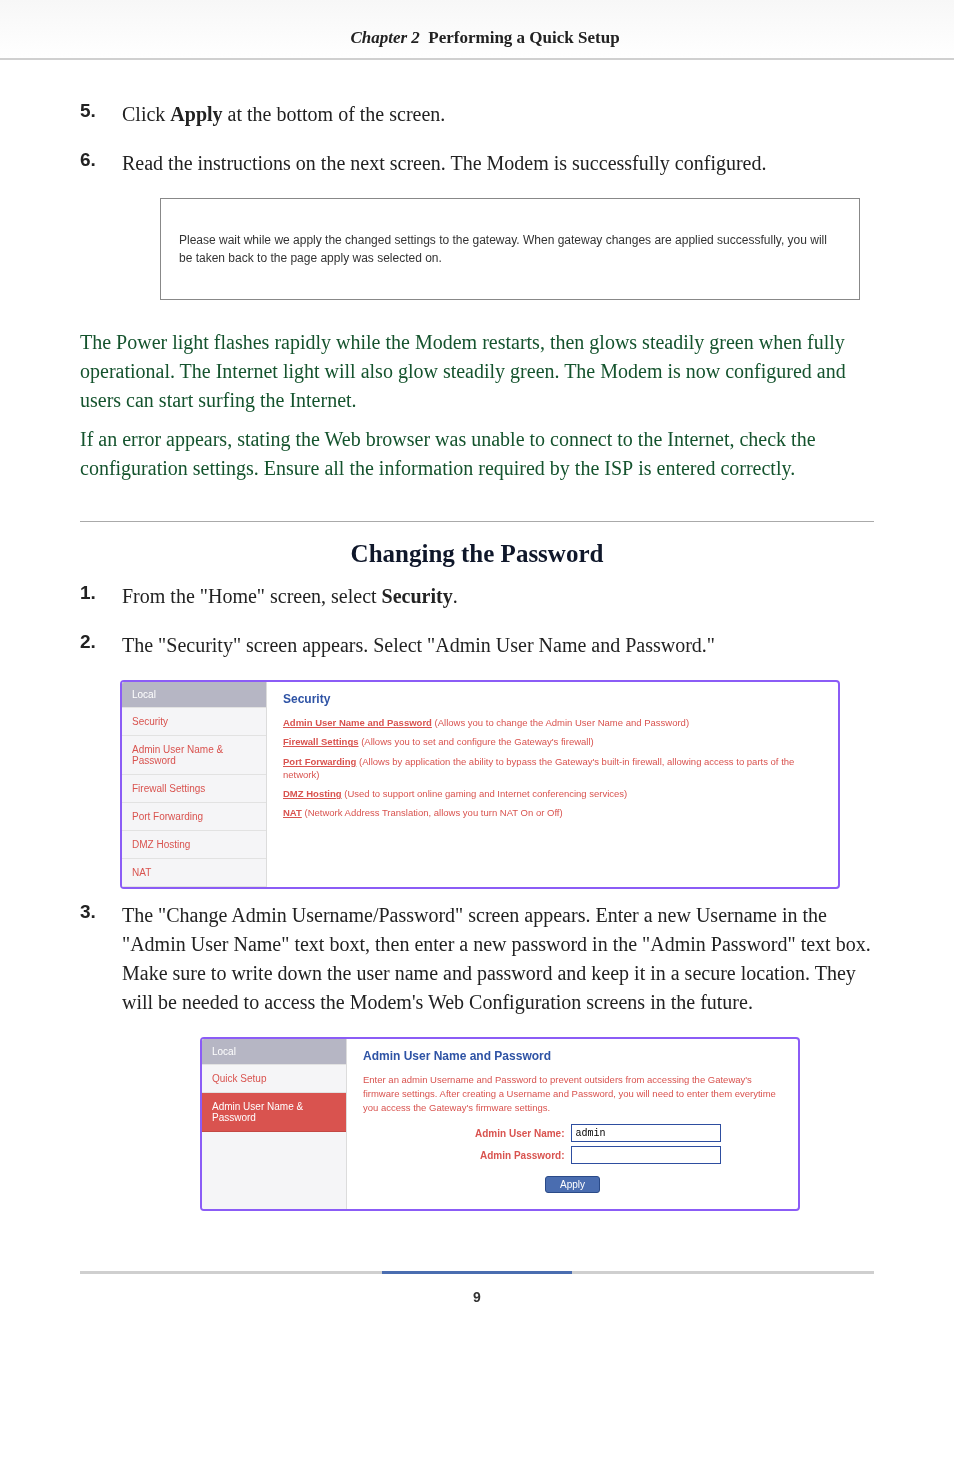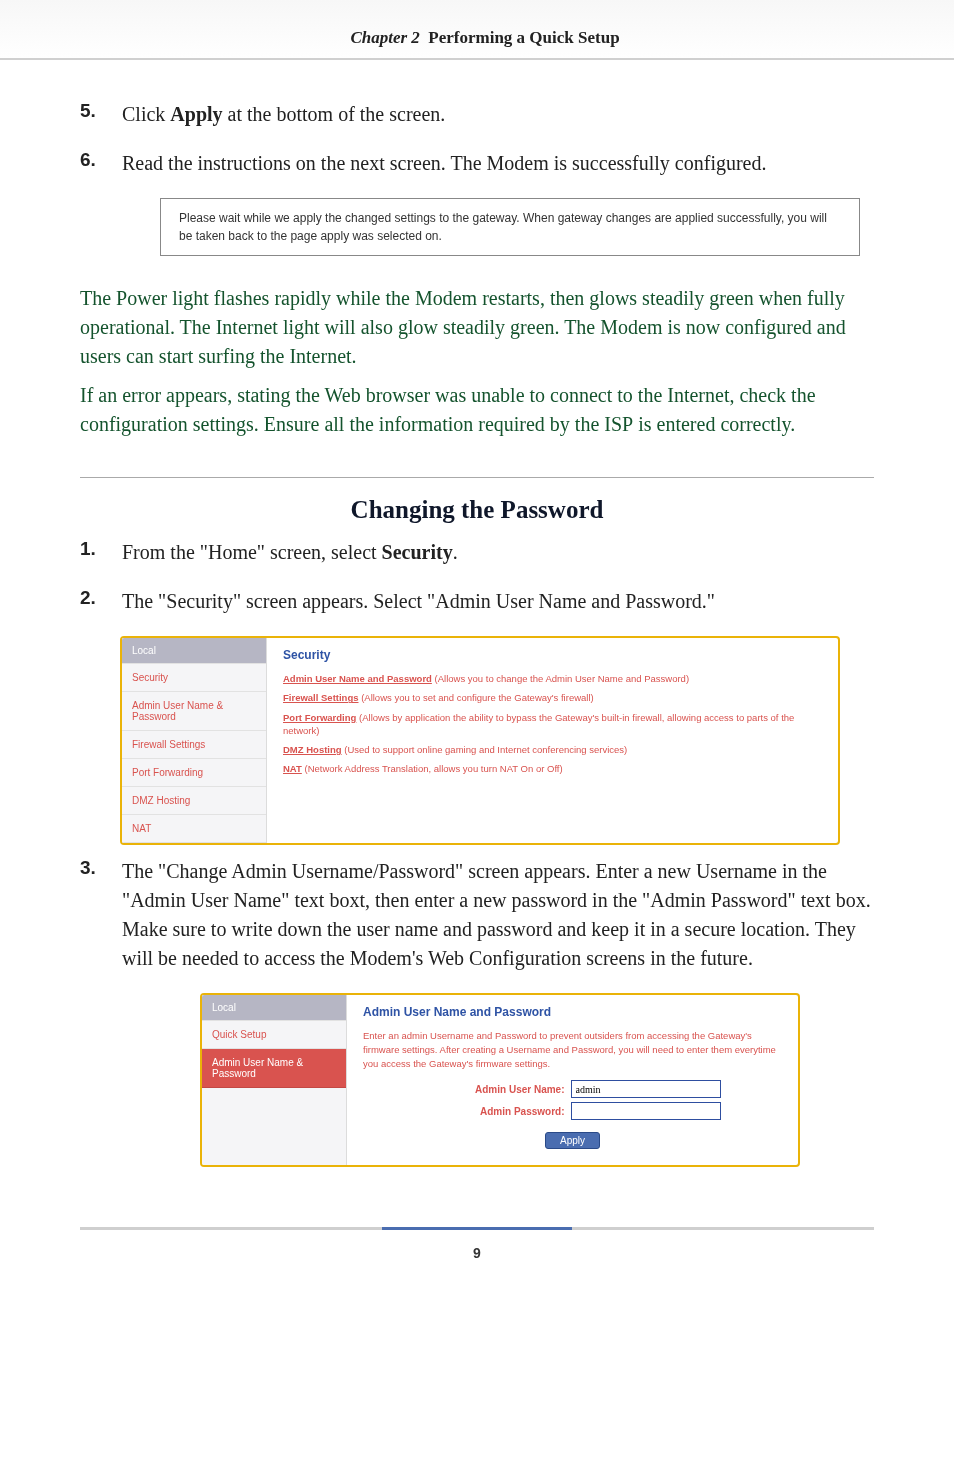--- a/index.html
+++ b/index.html
@@ -44,21 +44,21 @@
   }
   .li-body {
     font-size: 20px;
     line-height: 1.45;
     color: #222;
     flex: 1;
   }
   .callout-box {
     margin: 18px 0 28px 80px;
     border: 1px solid #888;
-    padding: 10px 18px;
+    padding: 32px 18px;
     font-family: Arial, Helvetica, sans-serif;
     font-size: 12px;
     color: #333;
     line-height: 1.5;
     width: 700px;
   }
   .para {
     font-size: 20px;
     line-height: 1.45;
     color: #14532d;
@@ -74,21 +74,21 @@
     font-weight: bold;
     font-size: 25px;
     color: #0f172a;
     margin-bottom: 14px;
     text-align: center;
   }
   .smallcaps { font-variant: small-caps; }
   
   .ui-shot {
     margin: 14px 0 12px 40px;
-    border: 2px solid #eab308;
+    border: 2px solid #8b5cf6;
     background: #fff;
     font-family: Verdana, Arial, sans-serif;
     font-size: 10px;
     display: flex;
     border-radius: 4px;
     overflow: hidden;
   }
   .ui-shot--security { width: 720px; }
   .ui-shot--admin { width: 600px; margin-left: 120px; }
   .ui-sidebar {
@@ -153,21 +153,21 @@
     font-size: 10px;
     width: 140px;
     text-align: right;
   }
   .form-row input {
     width: 150px;
     height: 18px;
     border: 1px solid #2e4ea0;
     padding: 1px 4px;
     font-size: 10px;
-    font-family: Liberation Serif, serif;
+    font-family: Liberation Mono, monospace;
   }
   .apply-btn {
     display: block;
     margin: 12px auto 2px auto;
     background: #4a6db0;
     color: #fff;
     border: 1px solid #2a4a88;
     border-radius: 3px;
     padding: 2px 14px;
     font-size: 10px;

